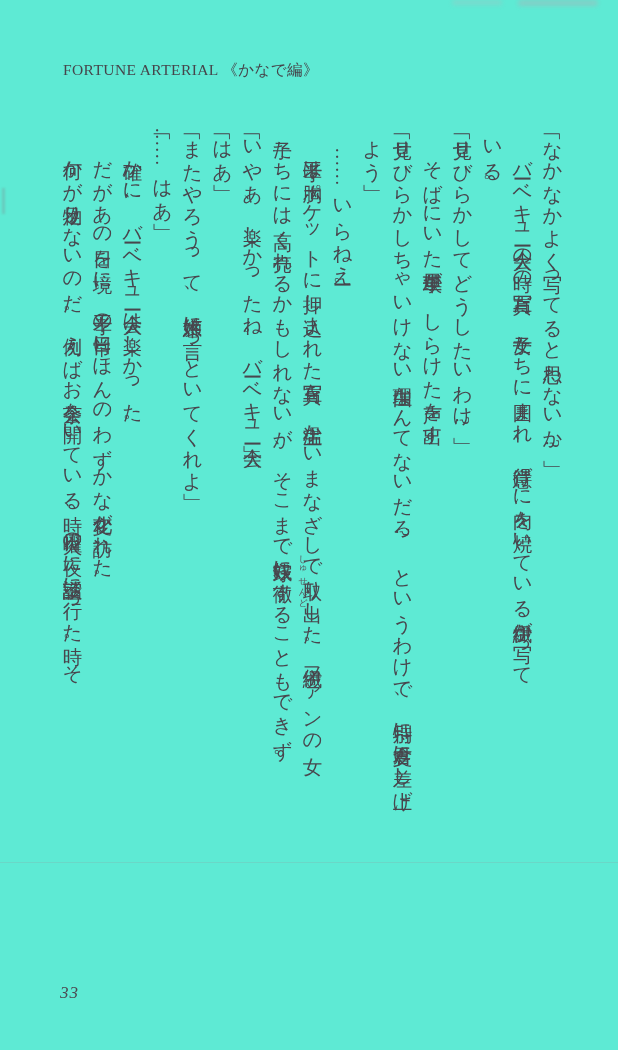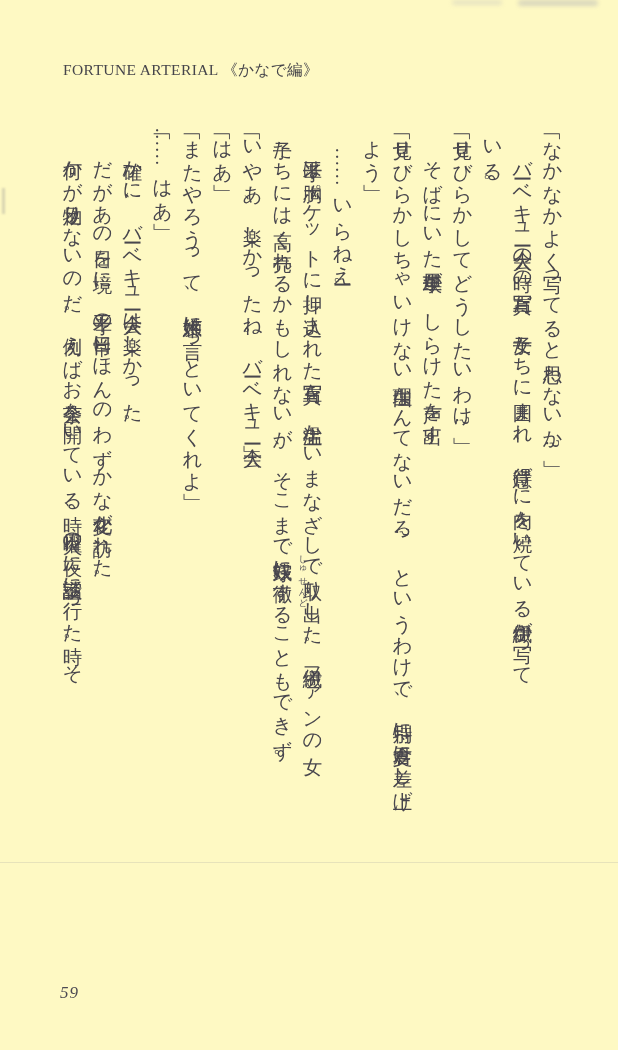--- a/index.html
+++ b/index.html
@@ -6,21 +6,21 @@
     margin: 0;
     padding: 0;
     width: 618px;
     height: 1050px;
     background: #ffffff;
   }
   .page {
     position: relative;
     width: 618px;
     height: 1050px;
-    background: #fef9c3;
+    background: #5eead4;
     overflow: hidden;
     font-family: "Liberation Serif", "DejaVu Serif", serif;
   }
   .running-header {
     position: absolute;
     left: 63px;
     top: 60px;
     font-size: 15.5px;
     letter-spacing: 0.4px;
     color: #46454b;
@@ -128,20 +128,20 @@
     <p class="col"><span>子たちには高く売れるかもしれないが、そこまで</span><span class="rubywrap"><span>守銭奴</span><span class="rubytext">しゅせんど</span></span><span>に徹することもできず。</span></p>
     <p class="col">「いやあ、楽しかったね。バーベキュー大会」</p>
     <p class="col">「はあ」</p>
     <p class="col">「またやろうって、悠木姉に言っといてくれよ」</p>
     <p class="col">「……はあ」</p>
     <p class="col indent">確かに、バーベキュー大会は楽しかった。</p>
     <p class="col indent">だがあの日を境に、孝平の日常にほんのわずかな変化が訪れた。</p>
     <p class="col indent">何かが物足りないのだ。例えばお茶会を開いている時、火曜日の夜に談話室に行った時。そ</p>
   </div>
 
-  <div class="page-number">59</div>
+  <div class="page-number">33</div>
 
   <div class="scan-line"></div>
   <div class="smudge-a"></div>
   <div class="smudge-b"></div>
   <div class="edge-mark"></div>
 
 </div>
 
 </body></html>

